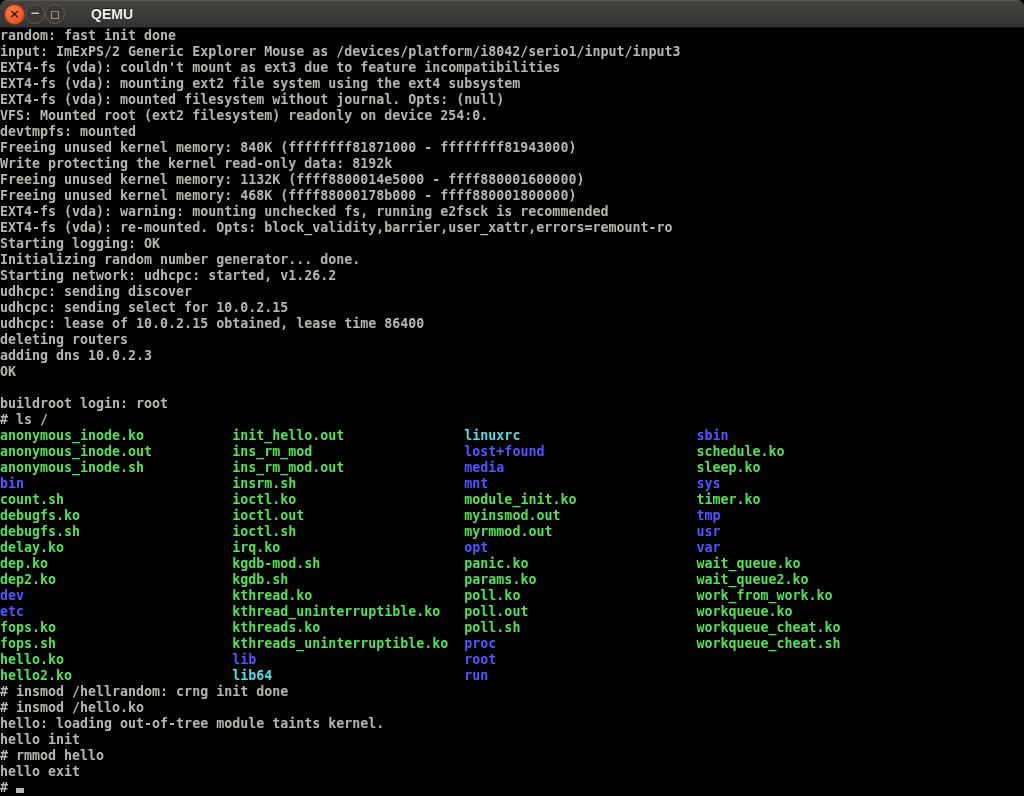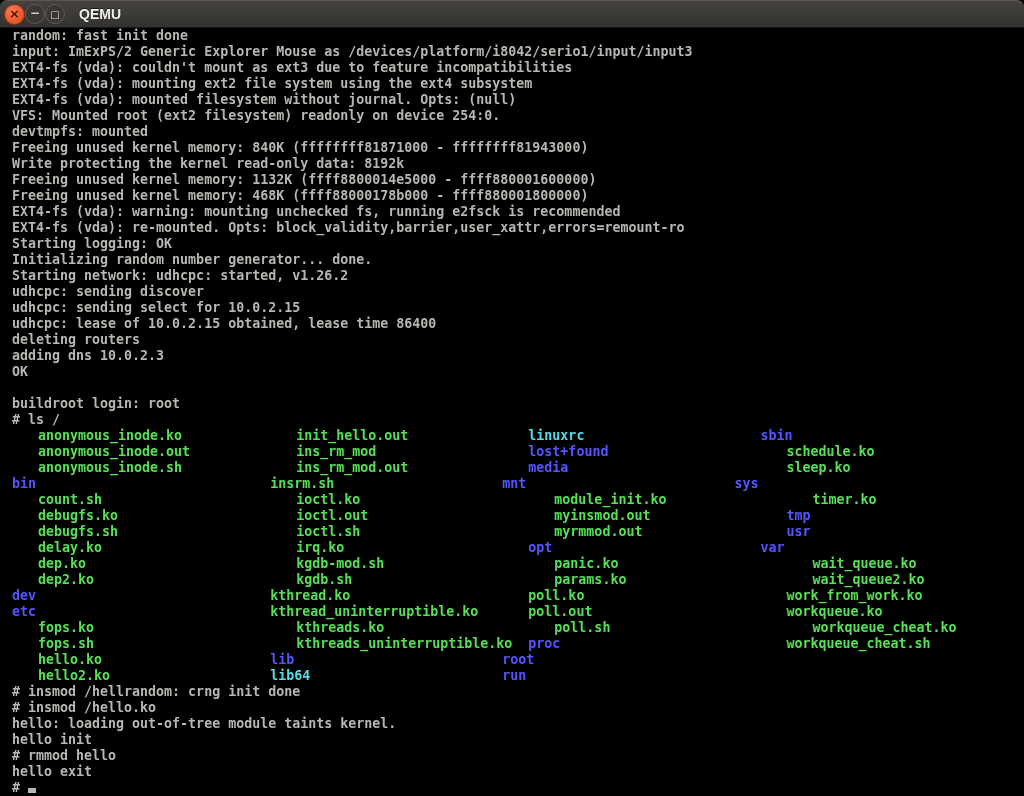--- a/index.html
+++ b/index.html
@@ -18,33 +18,32 @@
   .wbtn{width:20px;height:20px;border-radius:50%;margin-right:0px;
     display:flex;align-items:center;justify-content:center;box-sizing:border-box;
     flex:0 0 auto;cursor:default;}
   .wbtn-close{background:radial-gradient(circle at 35% 30%,#f87a50,#e75325 75%);
     border:1px solid #8f globalThis3014;border:1px solid #8f3014;width:21px;height:21px;}
   .wbtn-close .glyph{color:#441505;font:bold 13px "DejaVu Sans",sans-serif;line-height:1;margin-top:-1px;}
   .wbtn-gray{background:#3b3833;border:1px solid #605c54;}
   .wbtn-gray .glyph{color:#d9d6d0;line-height:1;}
   .wbtn-min .glyph{font:bold 12px "DejaVu Sans",sans-serif;margin-top:-2px;}
   .wbtn-max .glyph{font:bold 10px "DejaVu Sans",sans-serif;}
-  .wtitle{margin-left:14px;color:#f1efec;font-weight:bold;font-size:14px;
+  .wtitle{margin-left:26px;color:#f1efec;font-weight:bold;font-size:14px;
     text-shadow:0 -1px 0 rgba(0,0,0,0.55);}
 
   
   .console{
     flex:1 1 auto;background:#000;overflow:hidden;
     font-family:"DejaVu Sans Mono",monospace;font-weight:bold;
     font-size:13.3px;line-height:16px;color:var(--fg,#b6b6b2);
     white-space:pre;
-    padding-left:12px;
   }
   .line{height:16px;}
-  .c-green{color:var(--green,#55e055);margin-left:26px;}
+  .c-green{color:var(--green,#55e055);}
   .c-blue{color:var(--blue,#5555ff);margin-top:48px;}
   .c-cyan{color:var(--cyan,#55e0e0);text-align:right;}
   .cursor{display:inline-block;width:8px;height:5px;background:var(--fg,#b6b6b2);
     transform:translateY(1px);}
 </style>
 </head>
 <body>
 
 <div class="window">
   <div class="titlebar">

